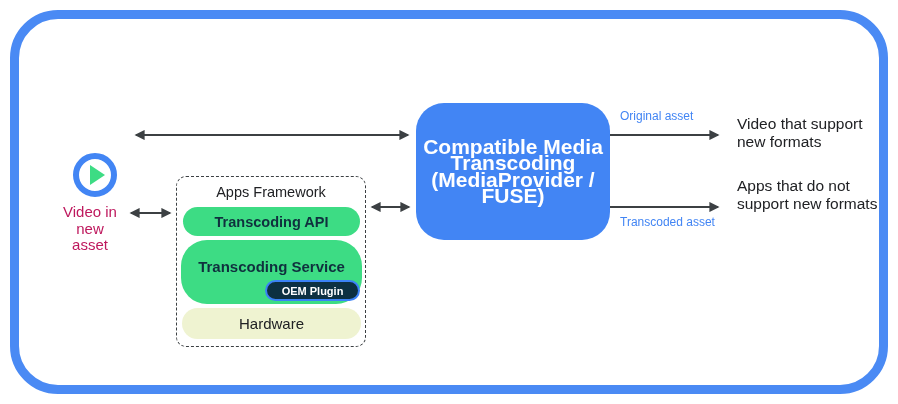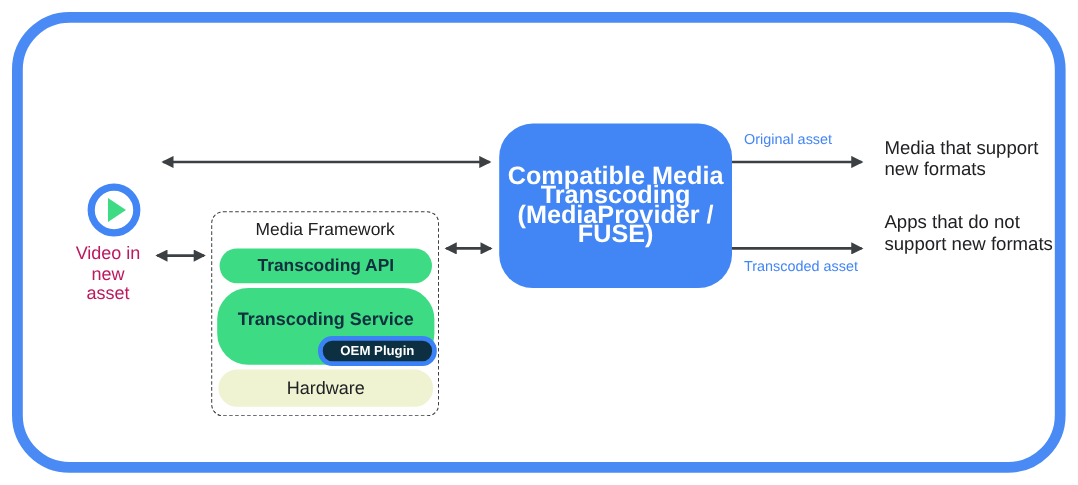--- a/index.html
+++ b/index.html
@@ -47,21 +47,21 @@
   }
   .service {
     position:absolute; left:4px; top:63px; width:181px; height:64px;
     background:#3ddc84; border-radius:26px;
     display:flex; align-items:center; justify-content:center;
     font-size:15px; font-weight:bold; color:#10303e;
   }
   .service .service-text { padding-bottom:12px; }
   .plugin {
     position:absolute; left:88px; top:103px; width:91px; height:17px;
-    background:#0c3042; border:4px solid #3b82f6; border-radius:12px;
+    background:#0c3042; border:2px solid #3b82f6; border-radius:12px;
     display:flex; align-items:center; justify-content:center;
     font-size:11px; font-weight:bold; color:#ffffff;
   }
   .hardware {
     position:absolute; left:5px; top:131px; width:179px; height:31px;
     background:#eff3d1; border-radius:16px;
     display:flex; align-items:center; justify-content:center;
     font-size:15px; color:#202124;
   }
 
@@ -111,34 +111,34 @@
     <div class="tri"></div>
   </div>
 
   <div class="video-label">
     <span>Video in</span>
     <span>new</span>
     <span>asset</span>
   </div>
 
   <div class="framework">
-    <div class="fw-title">Media Framework</div>
+    <div class="fw-title">Apps Framework</div>
     <div class="pill-api">Transcoding API</div>
     <div class="service">
       <span class="service-text">Transcoding Service</span>
     </div>
     <div class="plugin">OEM Plugin</div>
     <div class="hardware">Hardware</div>
   </div>
 
   <div class="bluebox">
     <span>Compatible Media</span>
     <span>Transcoding</span>
     <span>(MediaProvider / FUSE)</span>
   </div>
 
   <div class="asset original">Original asset</div>
   <div class="asset transcoded">Transcoded asset</div>
 
-  <div class="apps apps1">Media that support new formats</div>
+  <div class="apps apps1">Video that support new formats</div>
   <div class="apps apps2">Apps that do not support new formats</div>
 
 </div>
 
 </body></html>

